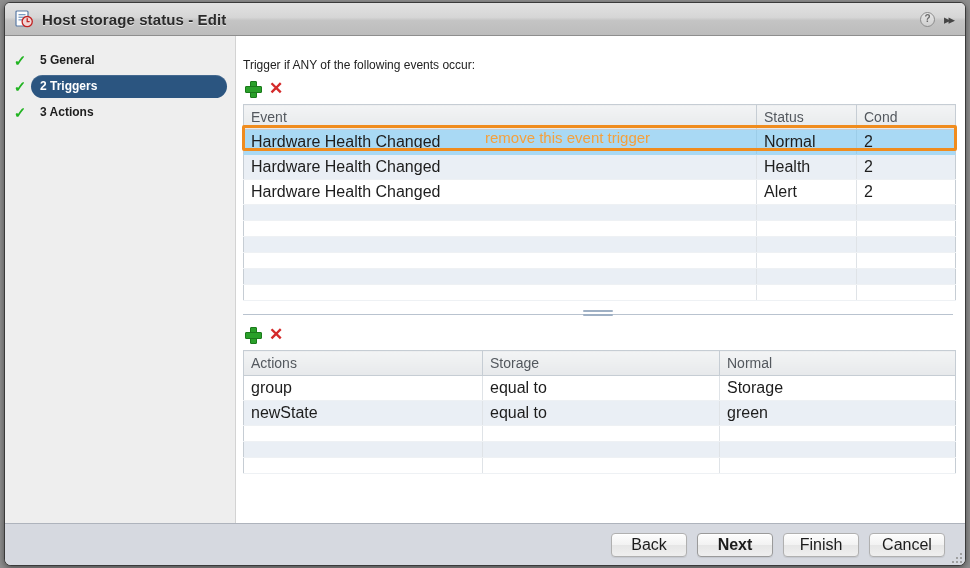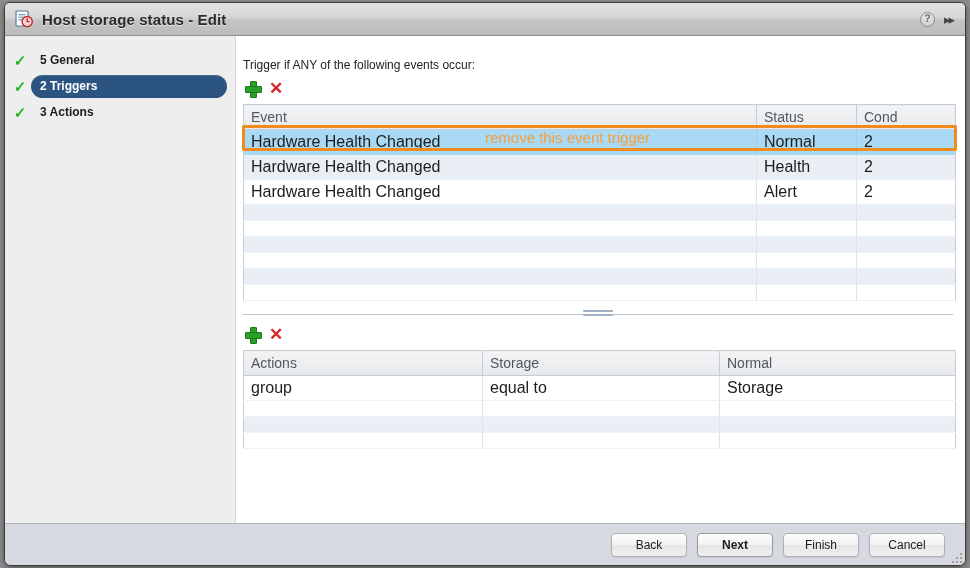--- a/index.html
+++ b/index.html
@@ -186,21 +186,21 @@
     position: relative;
     height: 42px;
     background: #d6d9e0;
     border-top: 1px solid #aeb3bc;
     display: flex; align-items: center; justify-content: flex-end;
     padding-right: 20px; gap: 10px;
   }
   .btn {
     min-width: 76px; height: 24px;
     padding: 0 12px;
-    font-size: 12px; color: #1c1c1c;
+    font-size: 16px; color: #1c1c1c;
     background: linear-gradient(to bottom,#fdfdfd 0%,#f2f2f2 50%,#e6e6e6 51%,#efefef 100%);
     border: 1px solid #b0b0b0;
     border-radius: 4px;
     cursor: pointer;
     box-shadow: 0 1px 1px rgba(0,0,0,.08), inset 0 1px 0 rgba(255,255,255,.8);
   }
   .btn.default { font-weight: bold; border-color: #9a9a9a; }
   #grip {
     position: absolute; right: 3px; bottom: 2px;
     width: 12px; height: 12px;
@@ -349,20 +349,25 @@
             <th>Storage</th>
             <th>Normal</th>
           </tr>
         </thead>
         <tbody id="conditions-body">
             <tr>
               <td>group</td>
               <td>equal to</td>
               <td>Storage</td>
             </tr>
+            <tr class="alt">
+              <td>newState</td>
+              <td>equal to</td>
+              <td>green</td>
+            </tr>
             <tr>
               <td></td>
               <td></td>
               <td></td>
             </tr>
             <tr class="alt">
               <td></td>
               <td></td>
               <td></td>
             </tr>

